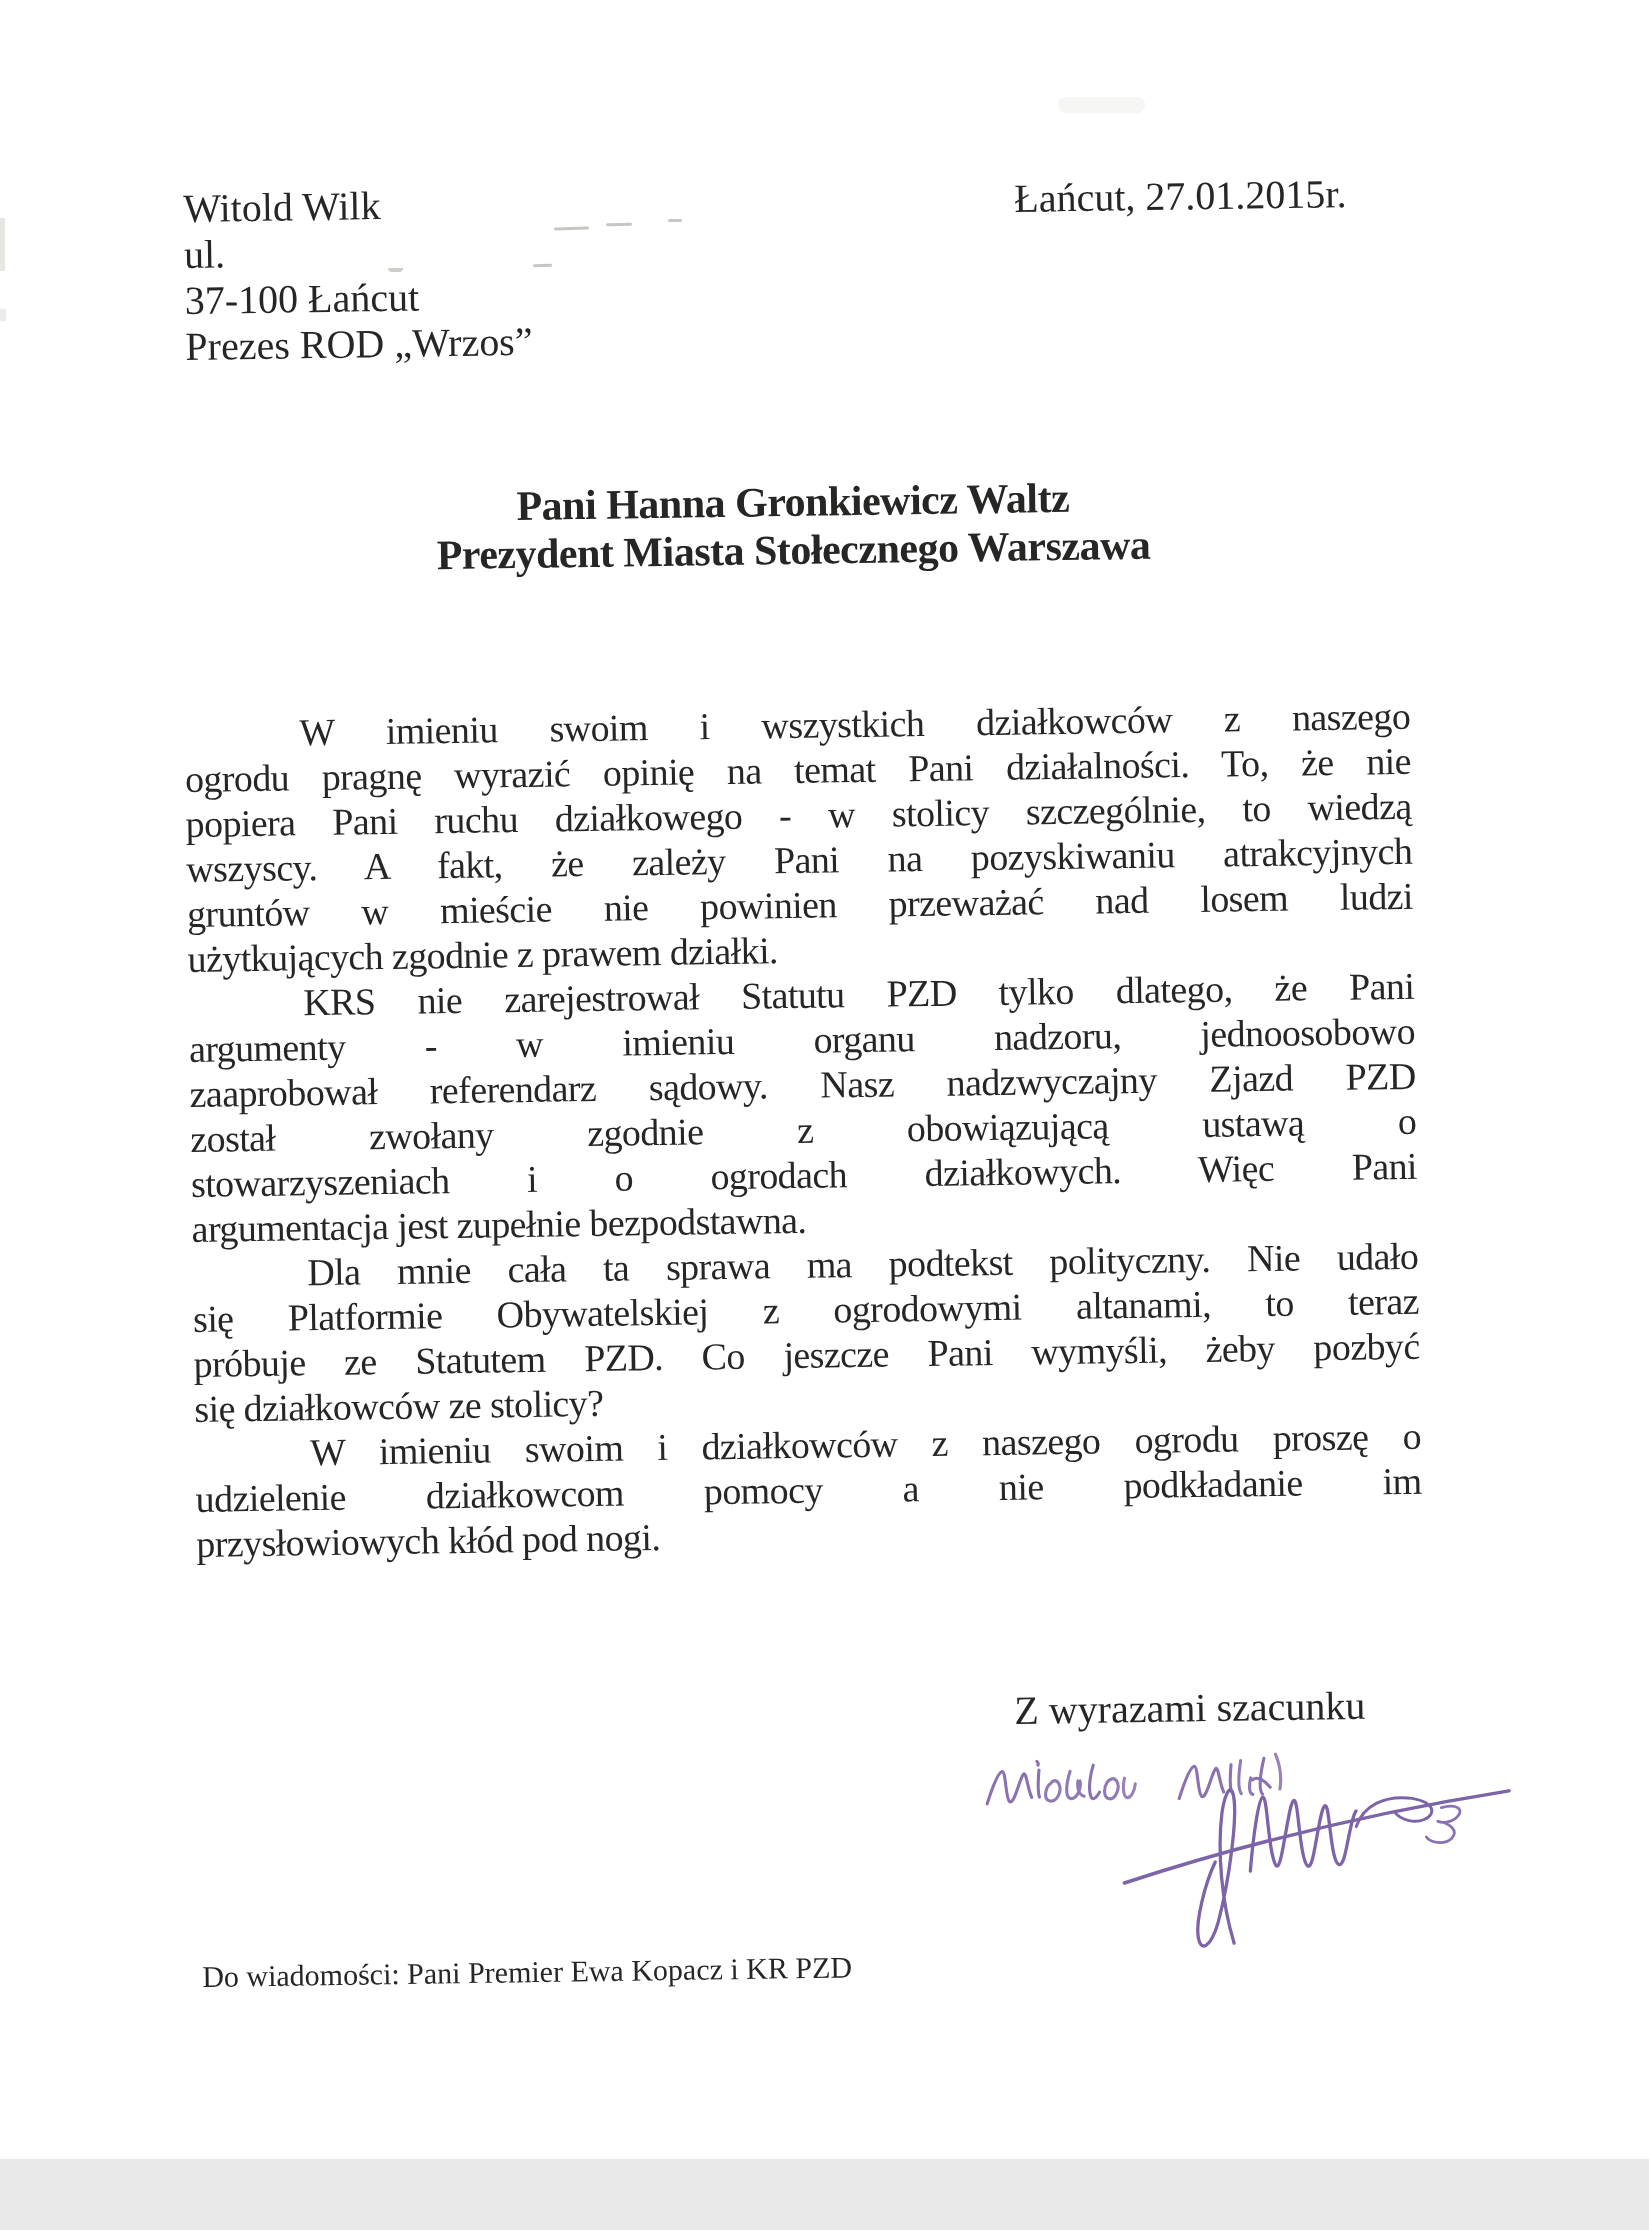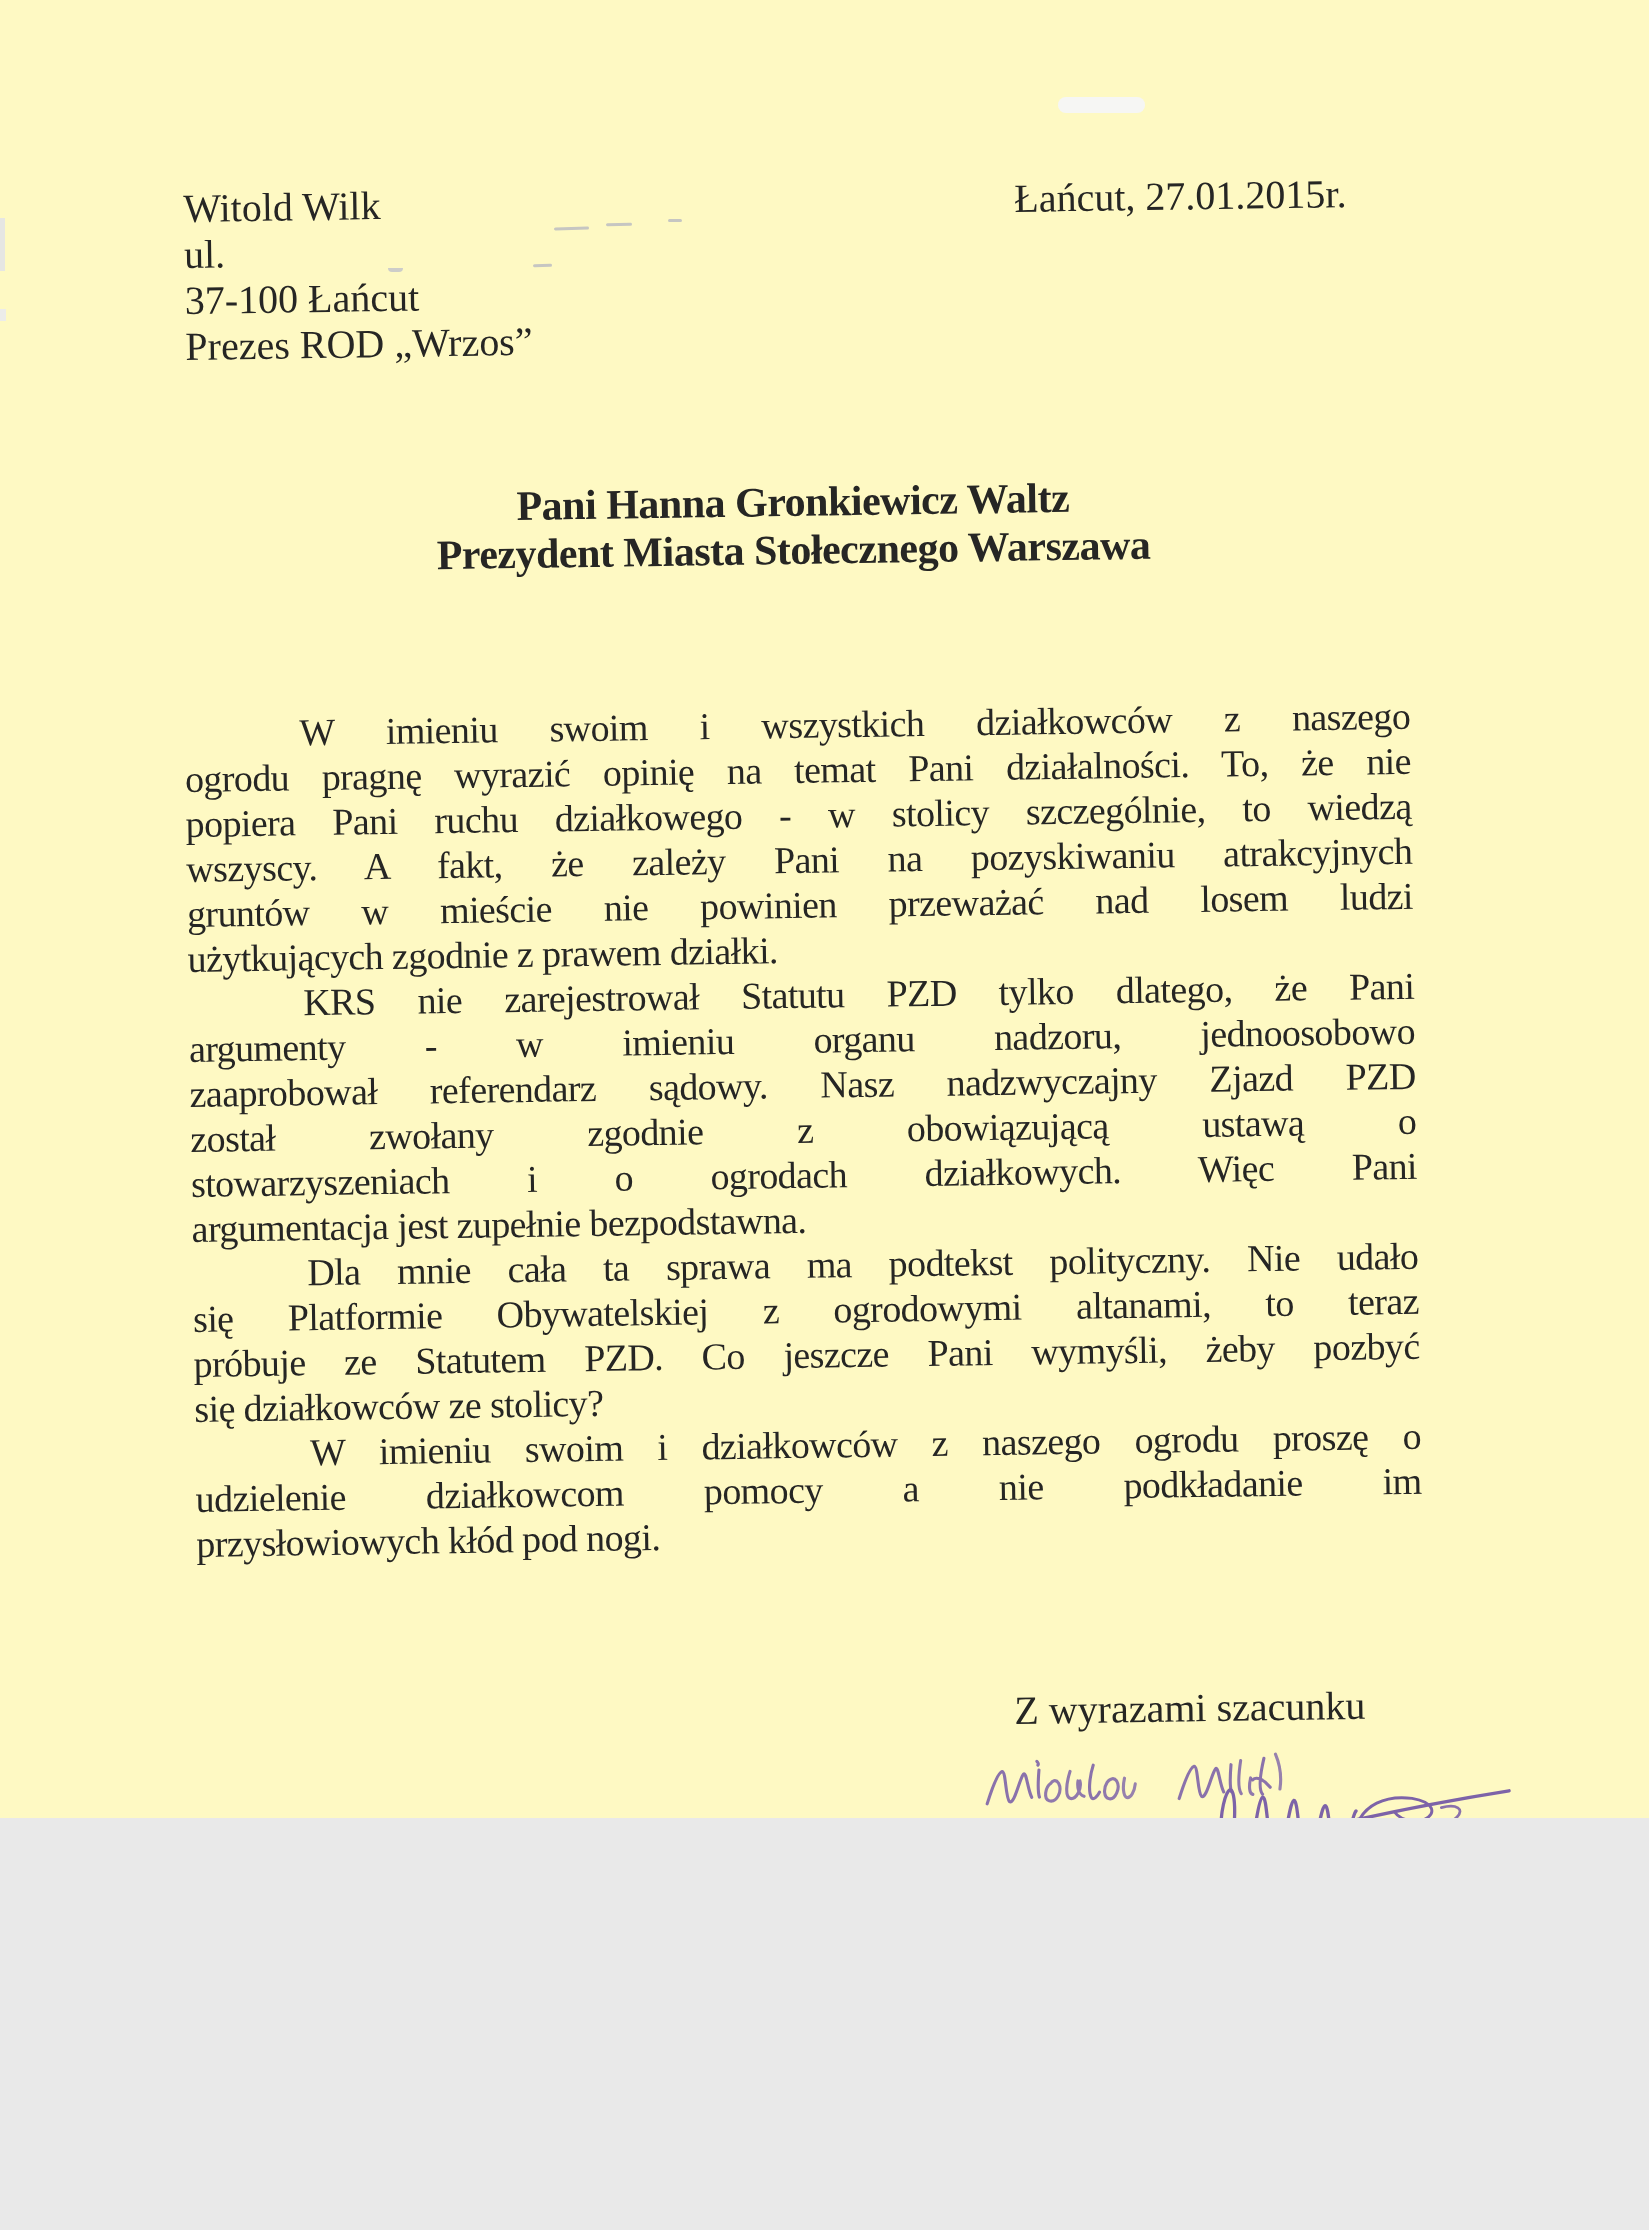--- a/index.html
+++ b/index.html
@@ -1,17 +1,17 @@
 <!DOCTYPE html>
 <html><head>
 <meta charset="utf-8">
 <style>
   html,body{margin:0;padding:0;background:#e9e9e9;}
   .page{
-    position:relative;width:1650px;height:1818px;background:#fef9c3;
+    position:relative;width:1650px;height:2159px;background:#ffffff;
     overflow:hidden;font-family:"Liberation Serif", serif;color:#262624;
   }
   .skew{transform:rotate(-0.85deg);transform-origin:0 0;}
   
   .sender{position:absolute;left:183px;top:186px;font-size:40px;line-height:46px;white-space:nowrap;}
   
   .mark{position:absolute;background:#c6c6c2;border-radius:1.9px;}
   
   .dateline{position:absolute;left:1014px;top:175px;font-size:40px;white-space:nowrap;}
   

